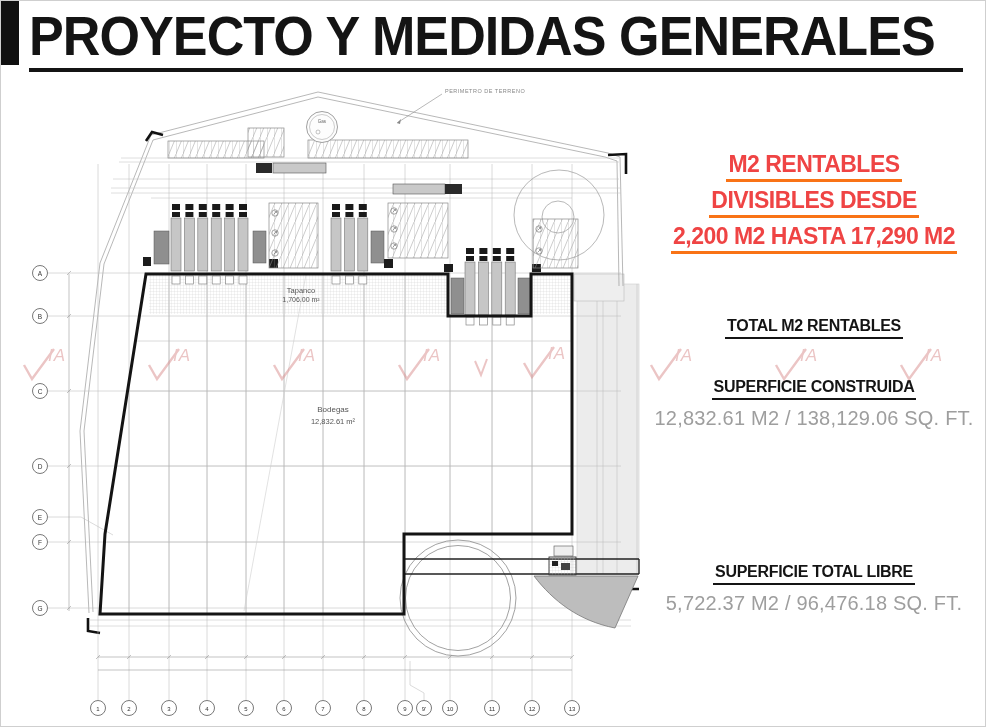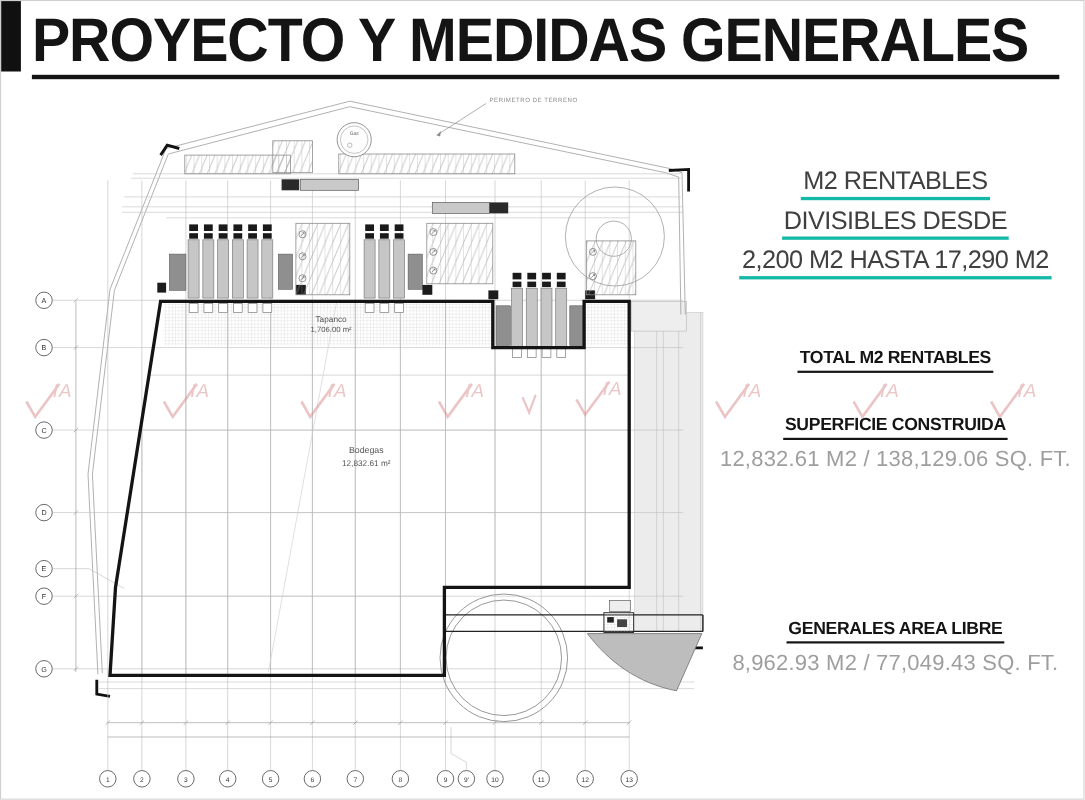--- a/index.html
+++ b/index.html
@@ -7,22 +7,22 @@
         border:1px solid #cfcfcf;box-sizing:border-box;}
   
   .title-bar{position:absolute;left:0;top:0;width:18px;height:64px;background:#101010;}
   .page-title{position:absolute;left:28px;top:2px;margin:0;font-size:56px;font-weight:bold;
         color:#141414;letter-spacing:-1px;transform:scaleX(0.93);transform-origin:left top;
         white-space:nowrap;}
   .title-underline{position:absolute;left:28px;top:67px;width:934px;height:4px;background:#141414;}
   
   .panel{position:absolute;left:640px;width:346px;text-align:center;z-index:2;}
   .hdr-line{margin:0 0 5px 0;}
-  .hdr-line span{display:inline-block;font-size:23px;font-weight:normal;color:#404040;
-        letter-spacing:-0.5px;border-bottom:3px solid #14b8a6;padding:0 2px 1px;white-space:nowrap;}
+  .hdr-line span{display:inline-block;font-size:23px;font-weight:bold;color:#ef4444;
+        letter-spacing:-0.5px;border-bottom:3px solid #f97316;padding:0 2px 1px;white-space:nowrap;}
   .stat-label span{display:inline-block;font-size:16px;font-weight:bold;color:#141414;
         letter-spacing:-0.3px;border-bottom:2.5px solid #141414;padding:0 2px 2px;white-space:nowrap;}
   .stat-value{font-size:20px;color:#9e9e9e;margin-top:7px;letter-spacing:0.2px;white-space:nowrap;}
   
   svg.plan{position:absolute;left:0;top:0;z-index:1;}
   svg.marks{position:absolute;left:0;top:0;z-index:3;pointer-events:none;}
   text{font-family:"Liberation Sans",sans-serif;}
 </style>
 </head>
 <body>
@@ -324,22 +324,22 @@
   </div>
 
   <div class="panel" style="top:316px">
     <div class="stat-label"><span>TOTAL M2 RENTABLES</span></div>
   </div>
   <div class="panel" style="top:377px">
     <div class="stat-label"><span>SUPERFICIE CONSTRUIDA</span></div>
     <div class="stat-value">12,832.61 M2 / 138,129.06 SQ. FT.</div>
   </div>
   <div class="panel" style="top:562px">
-    <div class="stat-label"><span>GENERALES AREA LIBRE</span></div>
-    <div class="stat-value">8,962.93 M2 / 77,049.43 SQ. FT.</div>
+    <div class="stat-label"><span>SUPERFICIE TOTAL LIBRE</span></div>
+    <div class="stat-value">5,722.37 M2 / 96,476.18 SQ. FT.</div>
   </div>
 
   <svg class="marks" width="986" height="727" viewBox="0 0 986 727">
     <g id="wmRow" fill="#d98c8c" opacity="0.5" font-style="italic" font-size="17" letter-spacing="1">
       <g transform="translate(45,362)">
           <path d="M-22,2 L-14,16 L8,-14" stroke="#d98c8c" stroke-width="2.4" fill="none"></path>
           <text x="2" y="-2">IA</text>
         </g>
       <g transform="translate(170,362)">
           <path d="M-22,2 L-14,16 L8,-14" stroke="#d98c8c" stroke-width="2.4" fill="none"></path>

